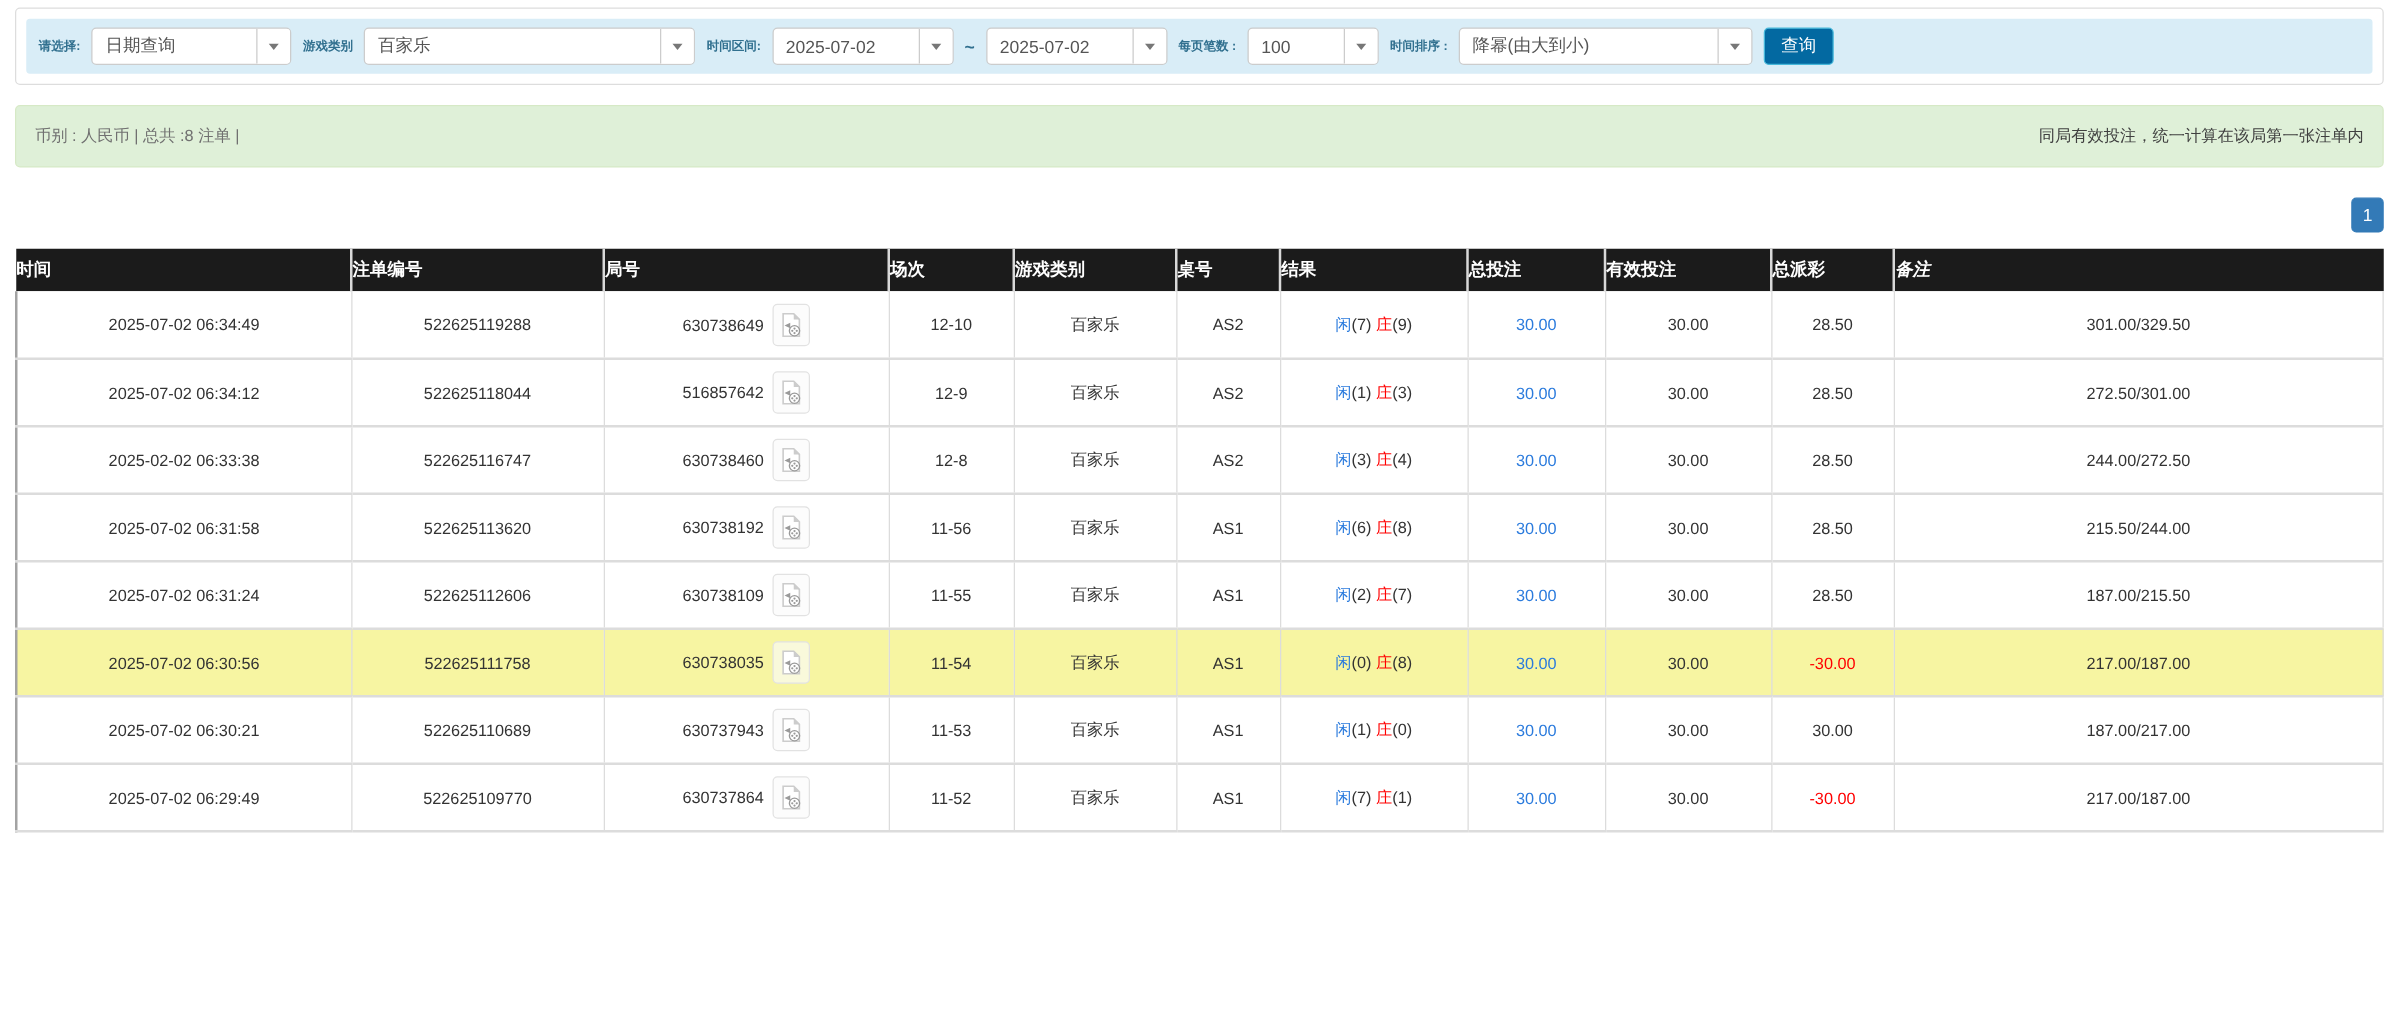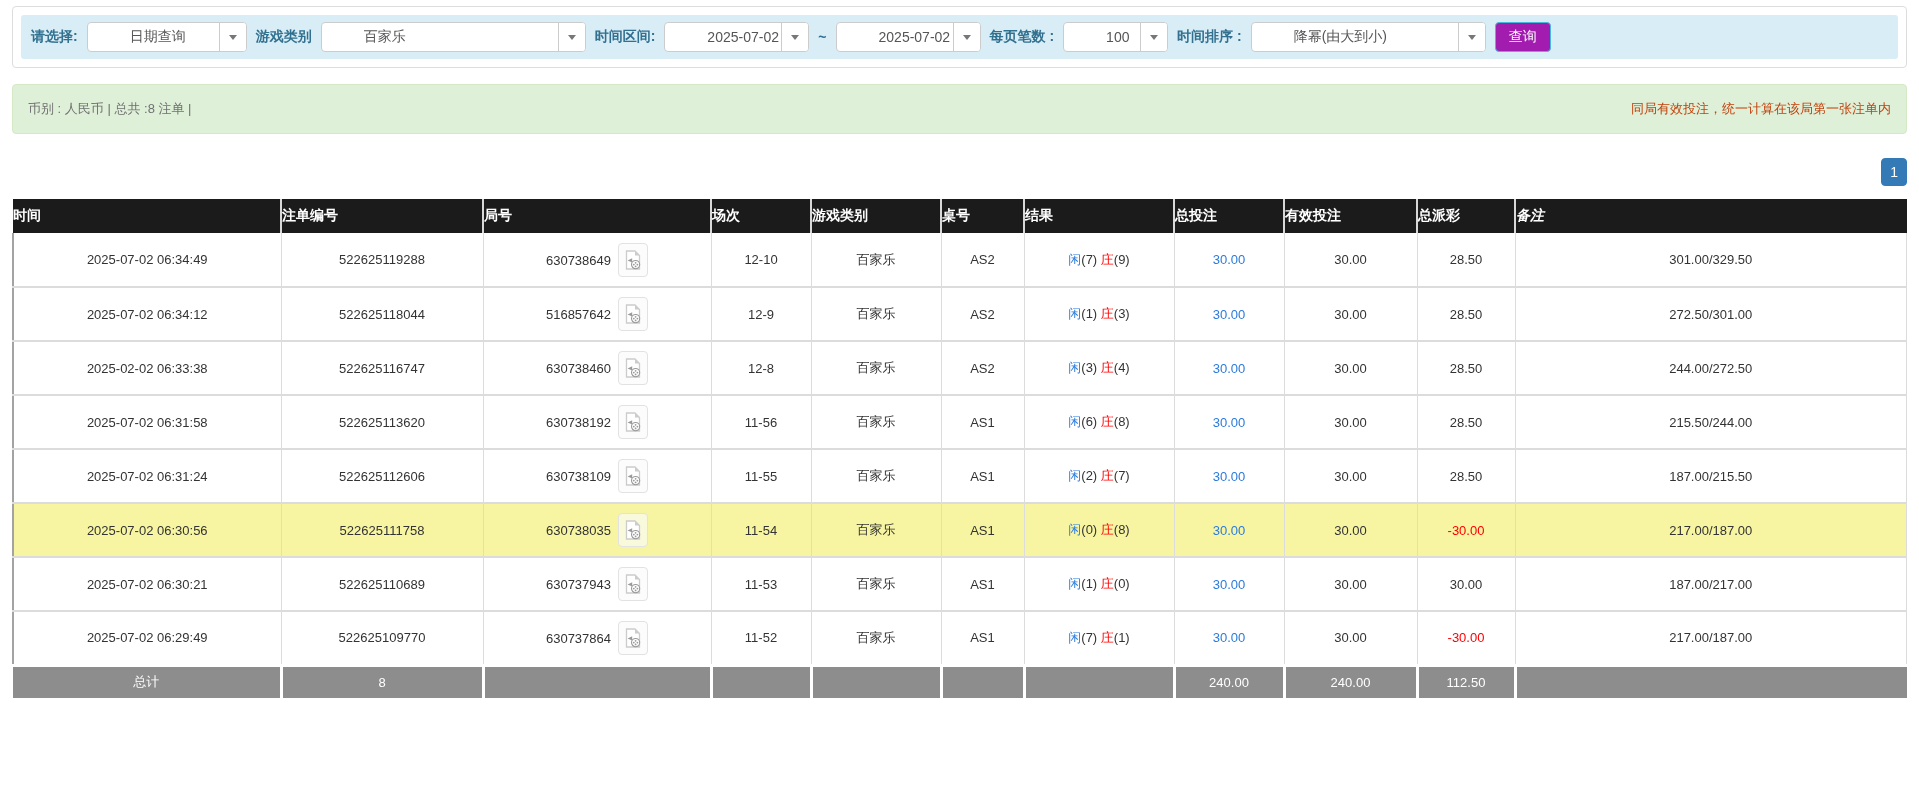--- a/index.html
+++ b/index.html
@@ -5,32 +5,32 @@
   * { box-sizing: border-box; margin: 0; padding: 0; }
   html, body { width: 1919px; height: 810px; background: #fff; overflow: hidden; }
   body { font-family: "Liberation Sans", "DejaVu Sans", sans-serif; color: #333; }
   .page { padding: 6px 12px; }
 
   .page-title { font-size: 20px; font-weight: 500; color: #333; padding: 4px 2px 12px 2px; }
 
   
   .filter-panel { border: 1px solid #ddd; border-radius: 4px; padding: 8px; margin-bottom: 13px; background: #fff; }
   .toolbar { background: #d9edf7; border-radius: 3px; padding: 7px 10px; display: flex; align-items: center; gap: 9px; min-height: 44px; }
-  .lbl { font-size: 14px; font-weight: bold; color: #31708f; white-space: nowrap; }
+  .lbl { font-size: 10px; font-weight: bold; color: #31708f; white-space: nowrap; }
   .tilde { font-size: 14px; font-weight: bold; color: #31708f; }
   .select-group { display: inline-flex; align-items: stretch; background: #fff; border: 1px solid #ccc; border-radius: 4px; height: 30px; overflow: hidden; }
-  .sel-value { flex: 1; display: flex; align-items: center; padding: 12px 10px; font-size: 14px; color: #555; white-space: nowrap; overflow: hidden; margin-left: 32px; }
+  .sel-value { flex: 1; display: flex; align-items: center; padding: 12px 10px; font-size: 14px; color: #555; white-space: nowrap; overflow: hidden; }
   .caret-btn { width: 27px; border-left: 1px solid #ccc; background: #fff; display: flex; align-items: center; justify-content: center; cursor: pointer; }
   .caret { width: 0; height: 0; border-left: 4px solid transparent; border-right: 4px solid transparent; border-top: 5px solid #777; }
-  .btn-search { background: #a21caf; border: 1px solid #46b8da; color: #fff; font-size: 14px; border-radius: 4px; padding: 5px 13px; height: 30px; cursor: pointer; }
+  .btn-search { background: #0369a1; border: 1px solid #46b8da; color: #fff; font-size: 14px; border-radius: 4px; padding: 5px 13px; height: 30px; cursor: pointer; }
 
   
   .alert-success { background: #dff0d8; border: 1px solid #d6e9c6; border-radius: 4px; padding: 15px; display: flex; justify-content: space-between; align-items: center; font-size: 13px; margin-bottom: 24px; margin-top: 16px; }
   .summary-left { color: #707070; }
-  .summary-right { color: #c2410c; }
+  .summary-right { color: #404040; }
 
   
   .pagination-row { text-align: right; margin: 0 0 13px 0; }
   .page-btn { display: inline-block; min-width: 25px; text-align: center; background: #337ab7; border: 1px solid #337ab7; color: #fff; font-size: 14px; padding: 5px 8px; border-radius: 4px; cursor: pointer; }
 
   
   table { width: 100%; border-collapse: collapse; table-layout: fixed; font-size: 13px; }
   thead th { background: #1b1b1b; color: #fff; font-weight: bold; font-size: 14px; height: 34px; border-right: 2px solid #d8d8d8; text-align: left; }
   thead th:last-child { border-right: none; font-style: italic; }
   tbody td { height: 54px; text-align: center; color: #333; background: #fff;
@@ -335,29 +335,16 @@
           <td>百家乐</td>
           <td>AS1</td>
           <td><span class="blue">闲</span><span>(7) </span><span class="red">庄</span><span>(1)</span></td>
           <td><a class="bet-link">30.00</a></td>
           <td>30.00</td>
           <td class="red">-30.00</td>
           <td>217.00/187.00</td>
         </tr>
       </tbody>
     <tfoot>
-        <tr>
-          <td>总计</td>
-          <td>8</td>
-          <td></td>
-          <td></td>
-          <td></td>
-          <td></td>
-          <td></td>
-          <td>240.00</td>
-          <td>240.00</td>
-          <td>112.50</td>
-          <td></td>
-        </tr>
       </tfoot>
   </table>
 
 </div>
 
 </body></html>

